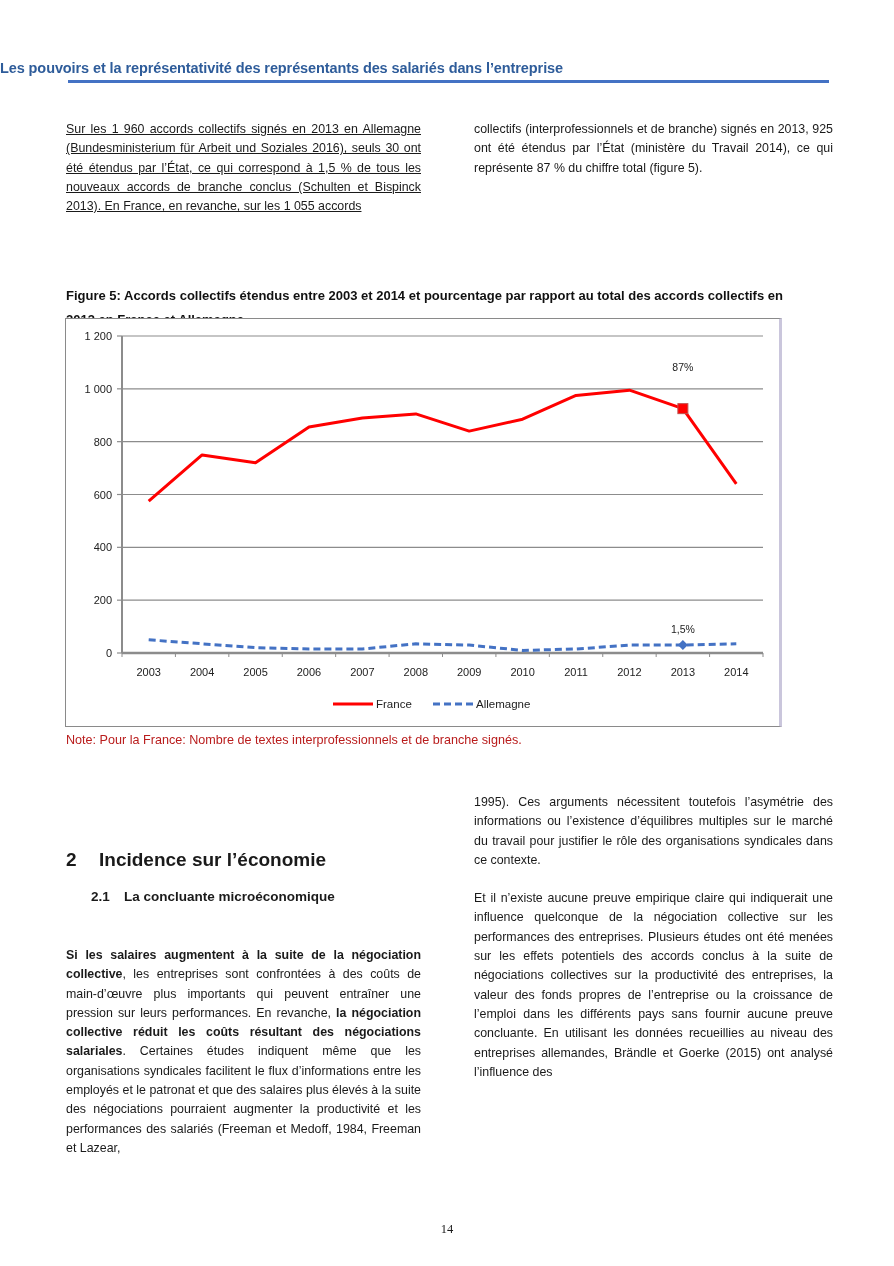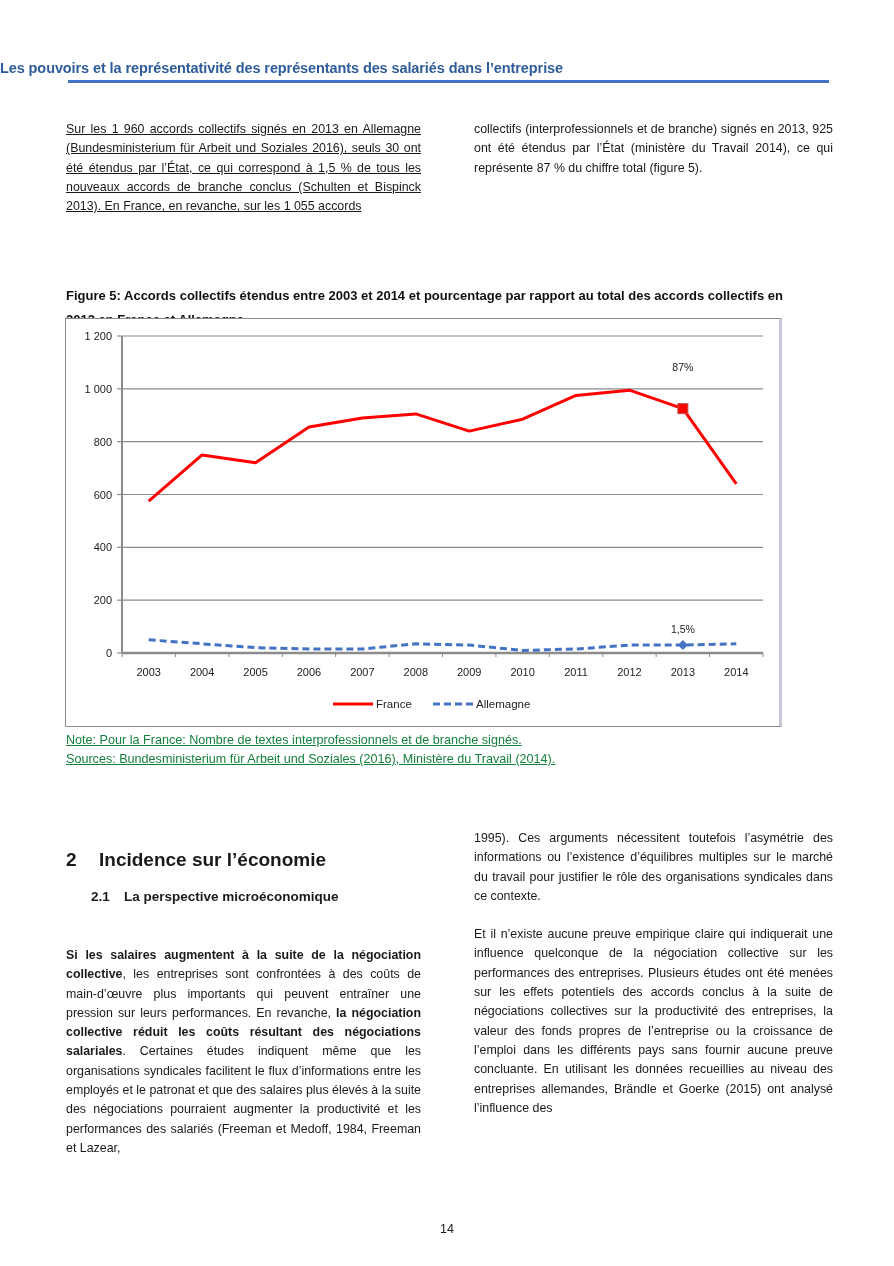--- a/index.html
+++ b/index.html
@@ -10,27 +10,27 @@
   .header-rule { position: absolute; left: 68px; top: 80px; width: 761px; height: 3px; background: #4472c4; }
   .col { position: absolute; font-size: 12.4px; line-height: 19.3px; text-align: justify; }
   .col p { margin: 0; }
   .col-left { left: 66px; width: 355px; }
   .col-right { left: 474px; width: 359px; }
   .fig-title { position: absolute; left: 66px; top: 284px; width: 740px; font-size: 13px;
          font-weight: bold; line-height: 24px; color: #111; }
   .chart-box { position: absolute; left: 65px; top: 318px; width: 713px; height: 407px;
          border: 1.5px solid #8a8a8a; border-right: 3px solid #cac6dc; background: #fff; }
   .chart-svg { position: absolute; left: 0; top: 0; }
-  .notes { position: absolute; left: 66px; top: 731px; font-size: 12.6px; line-height: 19px; color: #15803d; text-decoration: underline; }
+  .notes { position: absolute; left: 66px; top: 731px; font-size: 12.6px; line-height: 19px; color: #b91c1c; }
   .notes p { margin: 0; }
   .h1 { position: absolute; left: 66px; top: 849px; font-size: 19px; font-weight: bold; }
   .h1 .num { display: inline-block; width: 33px; }
   .h2 { position: absolute; left: 91px; top: 889px; font-size: 13.5px; font-weight: bold; }
   .h2 .num { display: inline-block; width: 33px; }
-  .page-num { position: absolute; left: 0; top: 1222px; width: 894px; text-align: center; font-size: 12.5px; }
+  .page-num { position: absolute; left: 0; top: 1222px; width: 894px; text-align: center; font-size: 12.5px; font-family: Liberation Serif, serif; }
   .b { font-weight: bold; }
   .tick-label { font-family: "Liberation Sans", sans-serif; font-size: 11px; fill: #222; }
   .legend-label { font-family: "Liberation Sans", sans-serif; font-size: 11.5px; fill: #222; }
   .annot { font-family: "Liberation Sans", sans-serif; font-size: 10.5px; fill: #222; }
 </style>
 </head>
 <body>
 
 <div class="running-header">Les pouvoirs et la représentativité des représentants des salariés dans l’entreprise</div>
 <div class="header-rule"></div>
@@ -137,32 +137,31 @@
         <line x1="267" x2="307" y1="385" y2="385" stroke="#ff0000" stroke-width="3"></line>
         <text x="310" y="389" class="legend-label">France</text>
         <line x1="367" x2="407" y1="385" y2="385" stroke="#4472c4" stroke-width="3" stroke-dasharray="7,4"></line>
         <text x="410" y="389" class="legend-label">Allemagne</text>
       </g>
   </svg>
 </div>
 
 <div class="notes">
   <p>Note: Pour la France: Nombre de textes interprofessionnels et de branche signés.</p>
-  <p>Sources: Bundesministerium für Arbeit und Soziales (2016), Ministère du Travail (2014).</p>
 </div>
 
 <div class="h1">
   <span class="num">2</span><span>Incidence sur l’économie</span>
 </div>
 <div class="h2">
-  <span class="num">2.1</span><span>La perspective microéconomique</span>
+  <span class="num">2.1</span><span>La concluante microéconomique</span>
 </div>
 
 <div class="col col-left" style="top:929px;margin-top:17px;">
   <p><span class="b">Si les salaires augmentent à la suite de la négociation collective</span><span>, les entreprises sont confrontées à des coûts de main-d’œuvre plus importants qui peuvent entraîner une pression sur leurs performances. En revanche, </span><span class="b">la négociation collective réduit les coûts résultant des négociations salariales</span><span>. Certaines études indiquent même que les organisations syndicales facilitent le flux d’informations entre les employés et le patronat et que des salaires plus élevés à la suite des négociations pourraient augmenter la productivité et les performances des salariés (Freeman et Medoff, 1984, Freeman et Lazear,</span></p>
 </div>
 
-<div class="col col-right" style="top:829px;">
+<div class="col col-right" style="top:793px;">
   <p>1995). Ces arguments nécessitent toutefois l’asymétrie des informations ou l’existence d’équilibres multiples sur le marché du travail pour justifier le rôle des organisations syndicales dans ce contexte.</p>
   <p style="margin-top:19px;">Et il n’existe aucune preuve empirique claire qui indiquerait une influence quelconque de la négociation collective sur les performances des entreprises. Plusieurs études ont été menées sur les effets potentiels des accords conclus à la suite de négociations collectives sur la productivité des entreprises, la valeur des fonds propres de l’entreprise ou la croissance de l’emploi dans les différents pays sans fournir aucune preuve concluante. En utilisant les données recueillies au niveau des entreprises allemandes, Brändle et Goerke (2015) ont analysé l’influence des</p>
 </div>
 
 <div class="page-num">14</div>
 
 </body></html>

